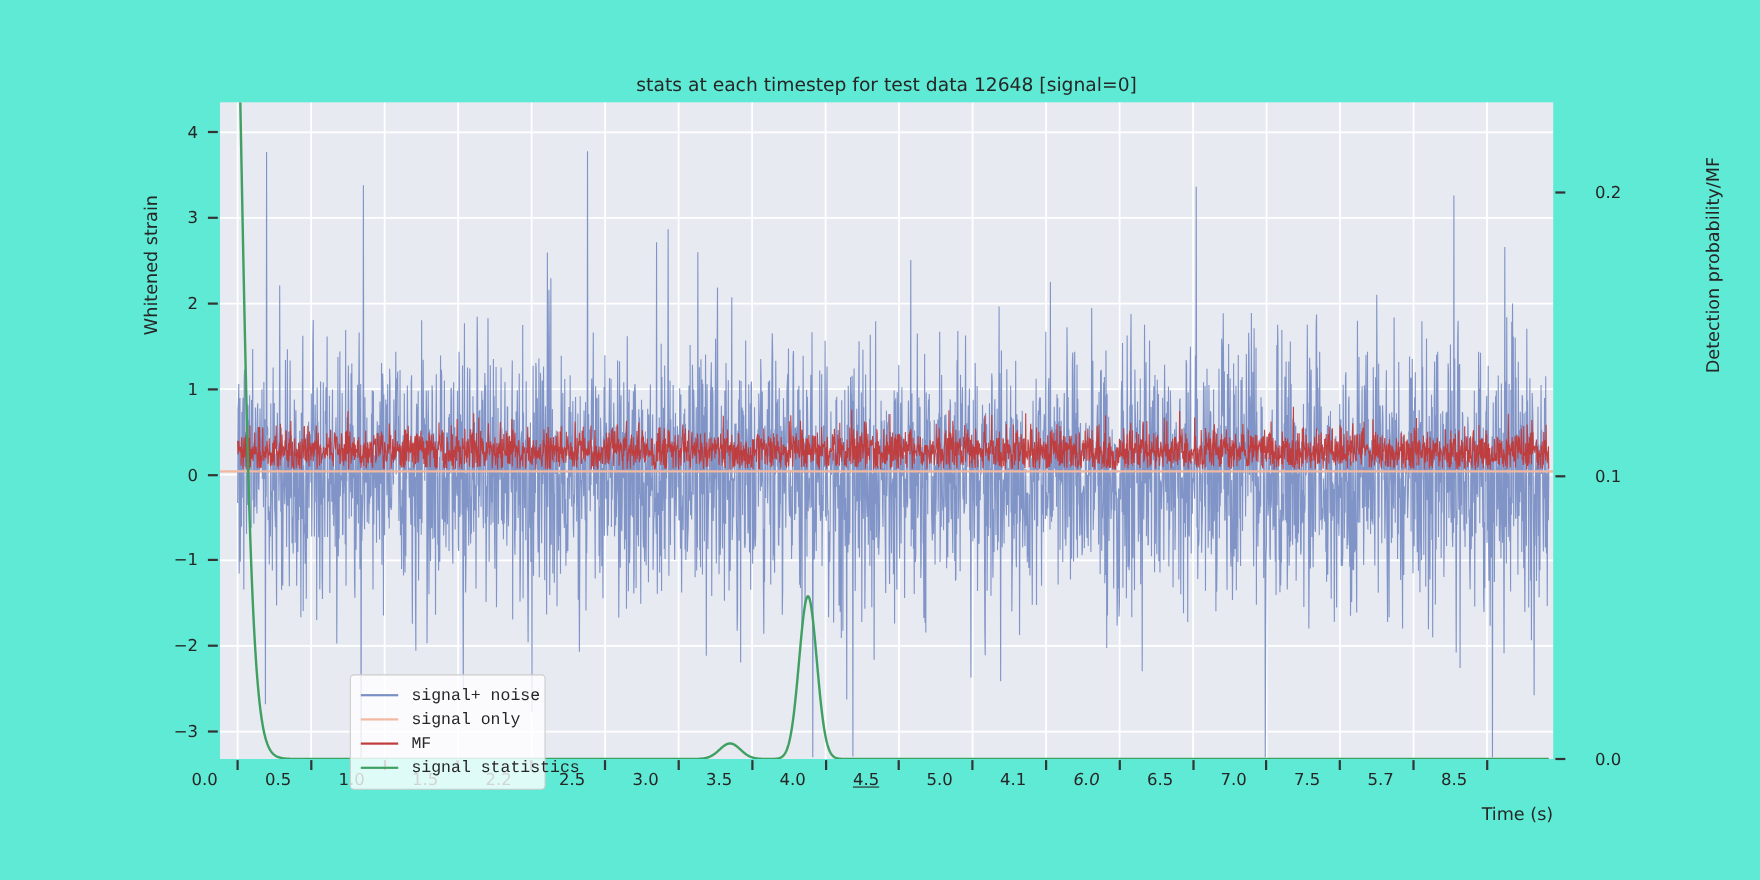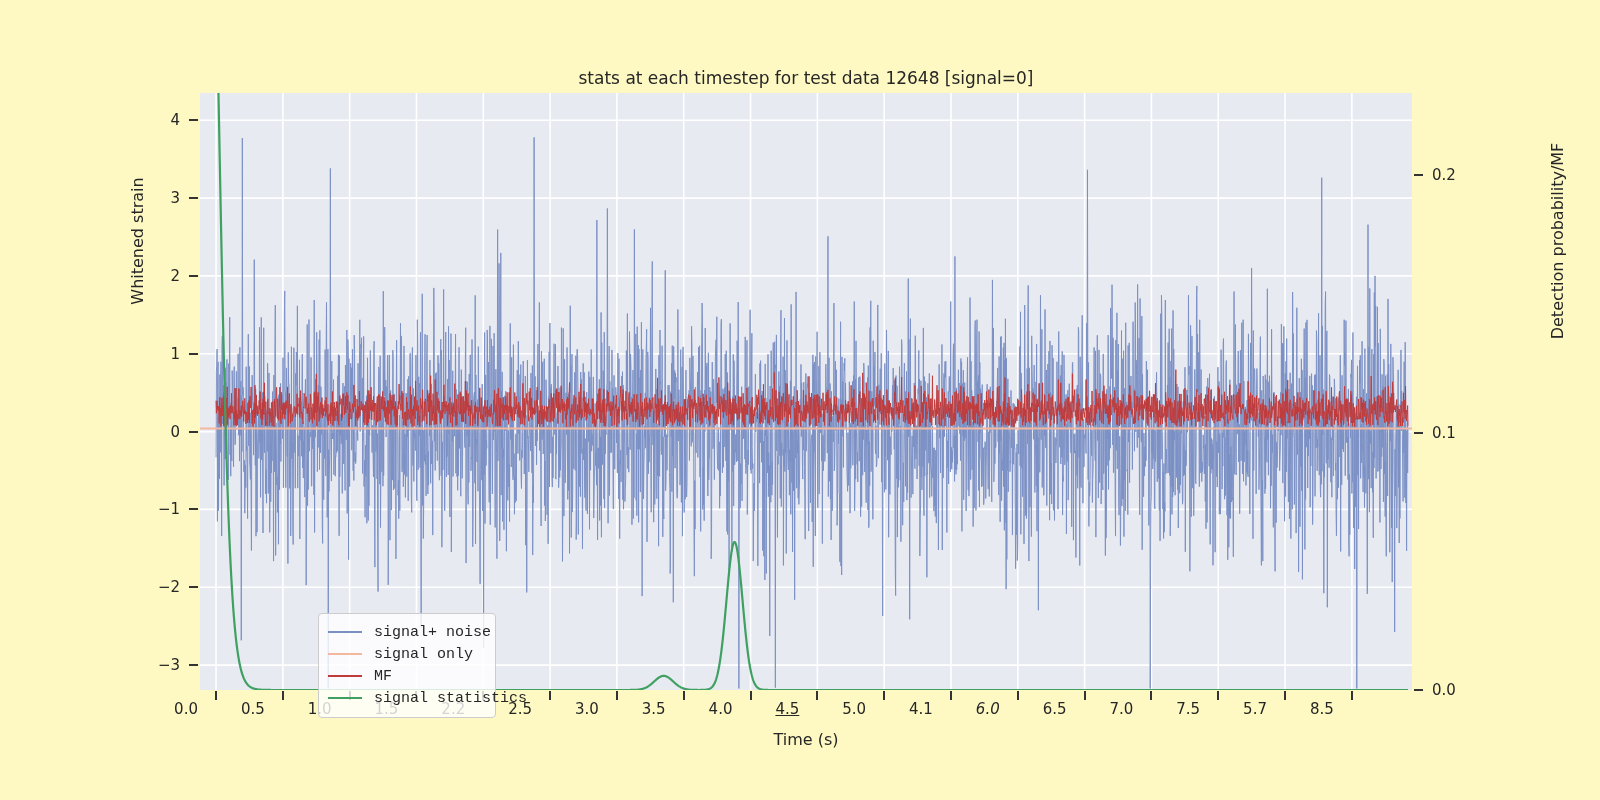--- a/index.html
+++ b/index.html
@@ -9,21 +9,21 @@
     width: 1600px;
     height: 800px;
     overflow: hidden;
     font-family: "DejaVu Sans", sans-serif;
   }
 
   #figure {
     position: relative;
     width: 1600px;
     height: 800px;
-    background: #fef9c3;
+    background: #5eead4;
   }
 
   
   #chart-title {
     position: absolute;
     left: 200px;
     top: 68px;
     width: 1212px;
     text-align: center;
     font-size: 17px;
@@ -55,21 +55,21 @@
     font-size: 15px;
     color: #262626;
     font-family: "DejaVu Sans", sans-serif;
     white-space: nowrap;
   }
   .ytick-left {
     text-align: right;
     transform: translateY(-50%);
   }
   .ytick-right {
-    text-align: left;
+    text-align: center;
     transform: translateY(-50%);
   }
   .xtick {
     text-align: center;
     transform: translateX(-50%);
   }
 
   .tick-mark {
     position: absolute;
     background: #333333;
@@ -100,21 +100,21 @@
     transform: rotate(-90deg);
     transform-origin: left top;
     width: 300px;
     text-align: center;
     margin-left: 1548px;
   }
   #xlabel {
     left: 200px;
     top: 730px;
     width: 1212px;
-    text-align: center;
+    text-align: right;
   }
 
   
   #legend {
     position: absolute;
     left: 318px;
     top: 613px;
     width: 178px;
     padding: 7px 9px 8px 9px;
     background: rgba(255,255,255,0.80);

